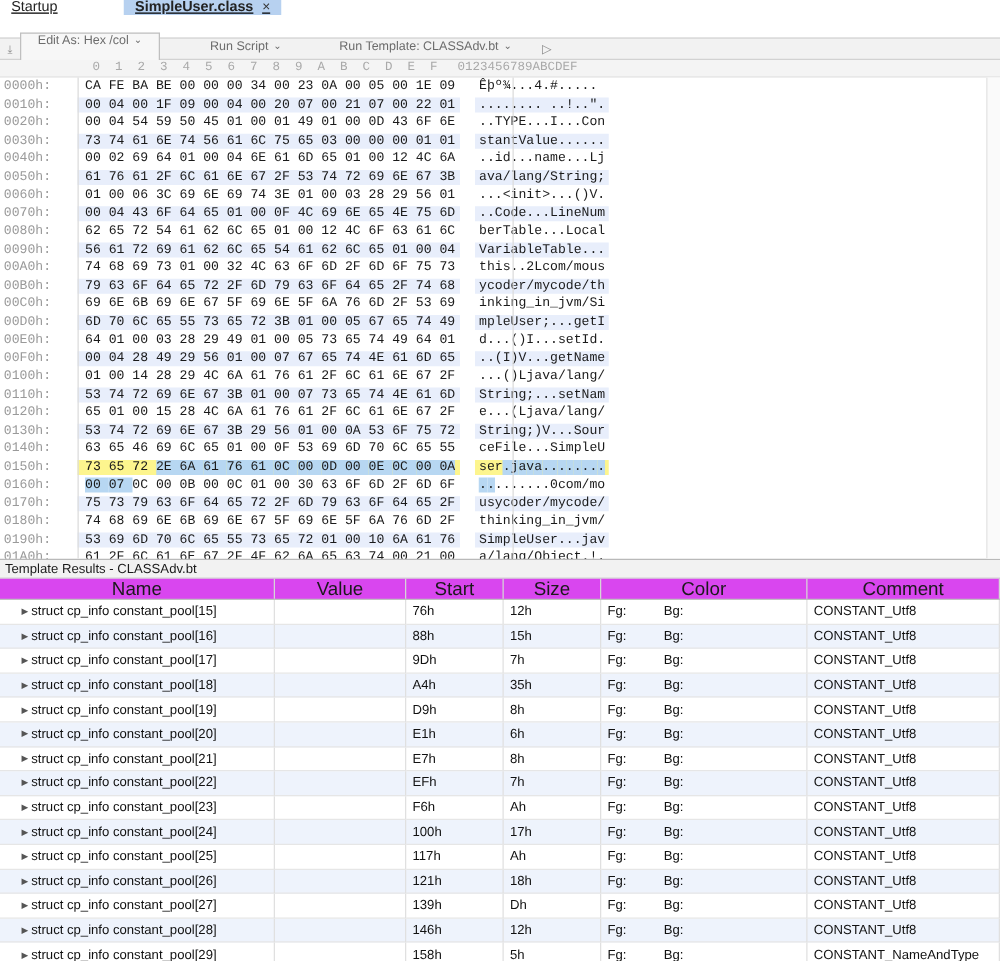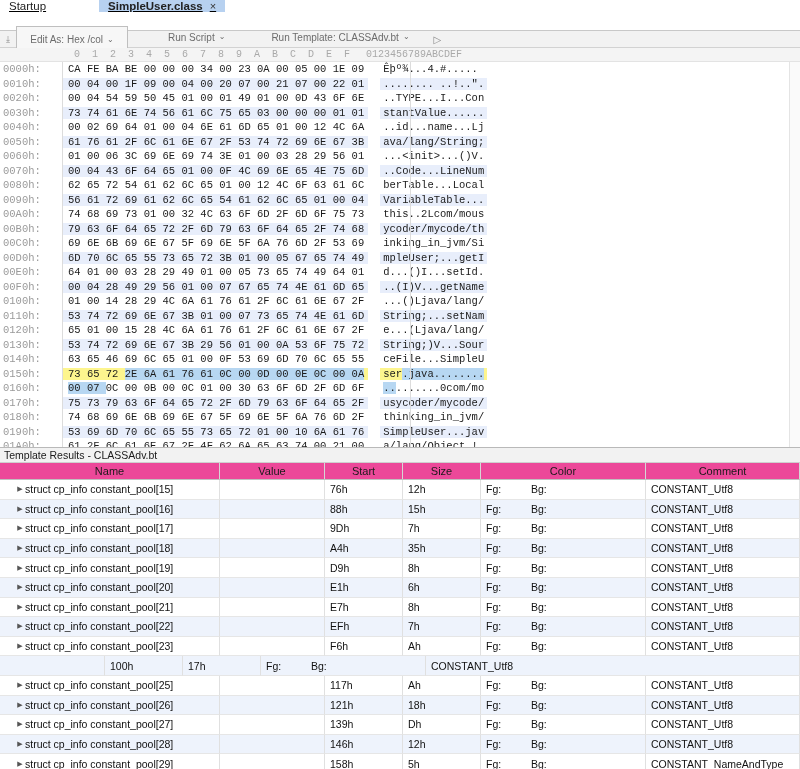--- a/index.html
+++ b/index.html
@@ -53,21 +53,21 @@
     position: relative;
   }
   .tb-anchor {
     width: 16px; text-align: center;
     font-size: 9px; color:#8a8a8a;
   }
   .tb-box {
     border: 1px solid #bfbfbf;
     background: #f7f7f7;
     height: 27px;
-    display:flex; align-items:center; justify-content:center;
+    display:flex; justify-content:center;
     padding: 0 8px;
     margin-right: 2px;
     min-width: 112px;
   }
   .tb-item {
     display:flex; align-items:flex-start; justify-content:center;
     height: 15px;
     padding: 0 10px;
     margin-right: 2px;
   }
@@ -120,23 +120,23 @@
     height: 15px;
     background: #f2f2f2;
     font-size: 10.5px;
     color: #1a1a1a;
     display:flex; align-items:center;
     padding-left: 4px;
     border-bottom: 1px solid #cfcfcf;
   }
   .tr-head {
     height: 17px;
-    background: #ec4899;
+    background: #d946ef;
     display: flex;
-    font-size: 11px;
+    font-size: 15px;
     color: #1a1a1a;
     border-bottom: 1px solid #c0c0c0;
   }
   .tr-head > div {
     display:flex; align-items:center; justify-content:center;
     border-right: 1px solid #d6d6d6;
     height: 100%;
   }
   .c-name { width: 220px; }
   .c-value { width: 105px; }
@@ -408,20 +408,26 @@
         </div>
         <div class="c-start">F6h</div>
         <div class="c-size">Ah</div>
         <div class="c-color cell">
           <span class="fg">Fg:</span>
           <span class="bg">Bg:</span>
         </div>
         <div class="c-comment">CONSTANT_Utf8</div>
       </div>
       <div class="tr-row alt">
+        <div class="c-name">
+          <div class="nm-wrap depth1">
+            <span class="tw">▶</span>
+            <span class="nm-txt">struct cp_info constant_pool[24]</span>
+          </div>
+        </div>
         <div class="c-value">
           <span></span>
         </div>
         <div class="c-start">100h</div>
         <div class="c-size">17h</div>
         <div class="c-color cell">
           <span class="fg">Fg:</span>
           <span class="bg">Bg:</span>
         </div>
         <div class="c-comment">CONSTANT_Utf8</div>

